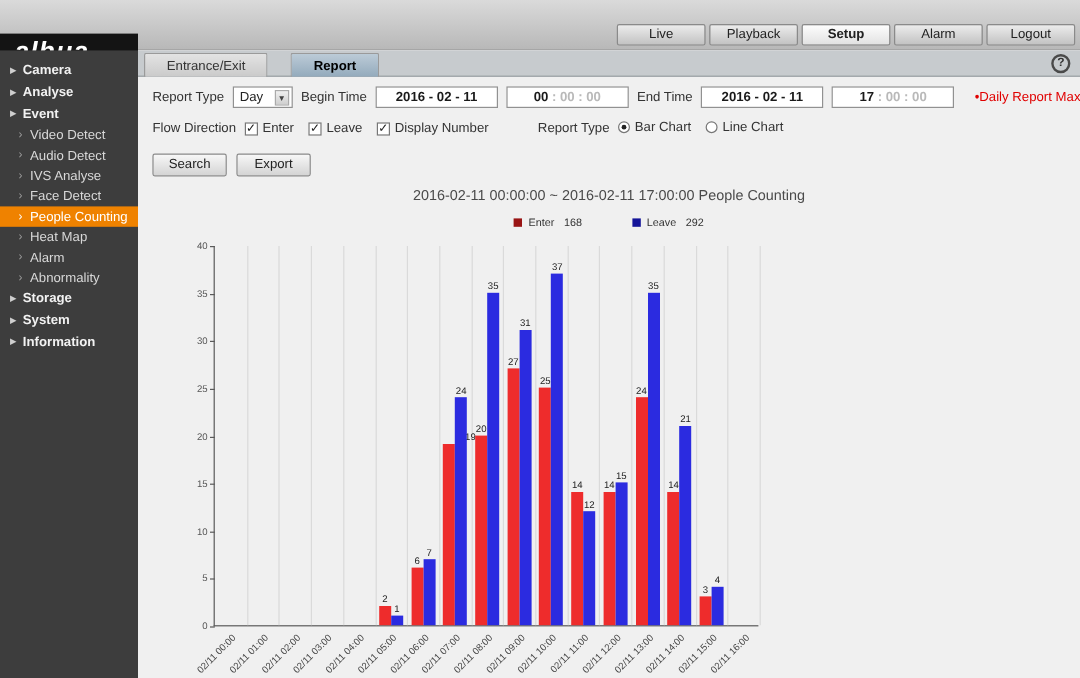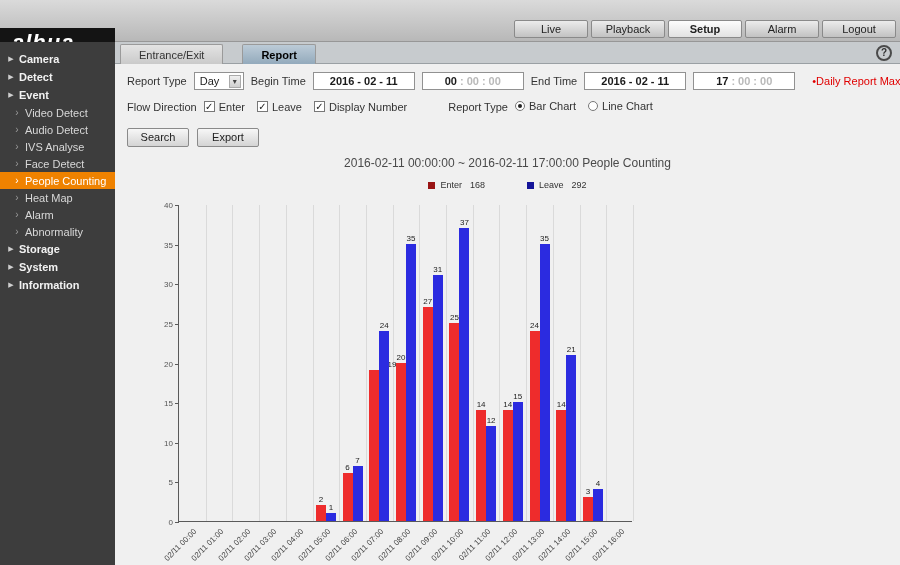--- a/index.html
+++ b/index.html
@@ -92,21 +92,21 @@
       </div>
   </div>
 
   <div class="sidebar" id="sidebar-menu">
       <div class="m-row top">
         <span class="m-arrow">▶</span>
         <span class="m-label">Camera</span>
       </div>
       <div class="m-row top">
         <span class="m-arrow">▶</span>
-        <span class="m-label">Detect</span>
+        <span class="m-label">Analyse</span>
       </div>
       <div class="m-row top">
         <span class="m-arrow">▶</span>
         <span class="m-label">Event</span>
       </div>
       <div class="m-row sub">
         <span class="m-arrow">›</span>
         <span class="m-label">Video Detect</span>
       </div>
       <div class="m-row sub">

